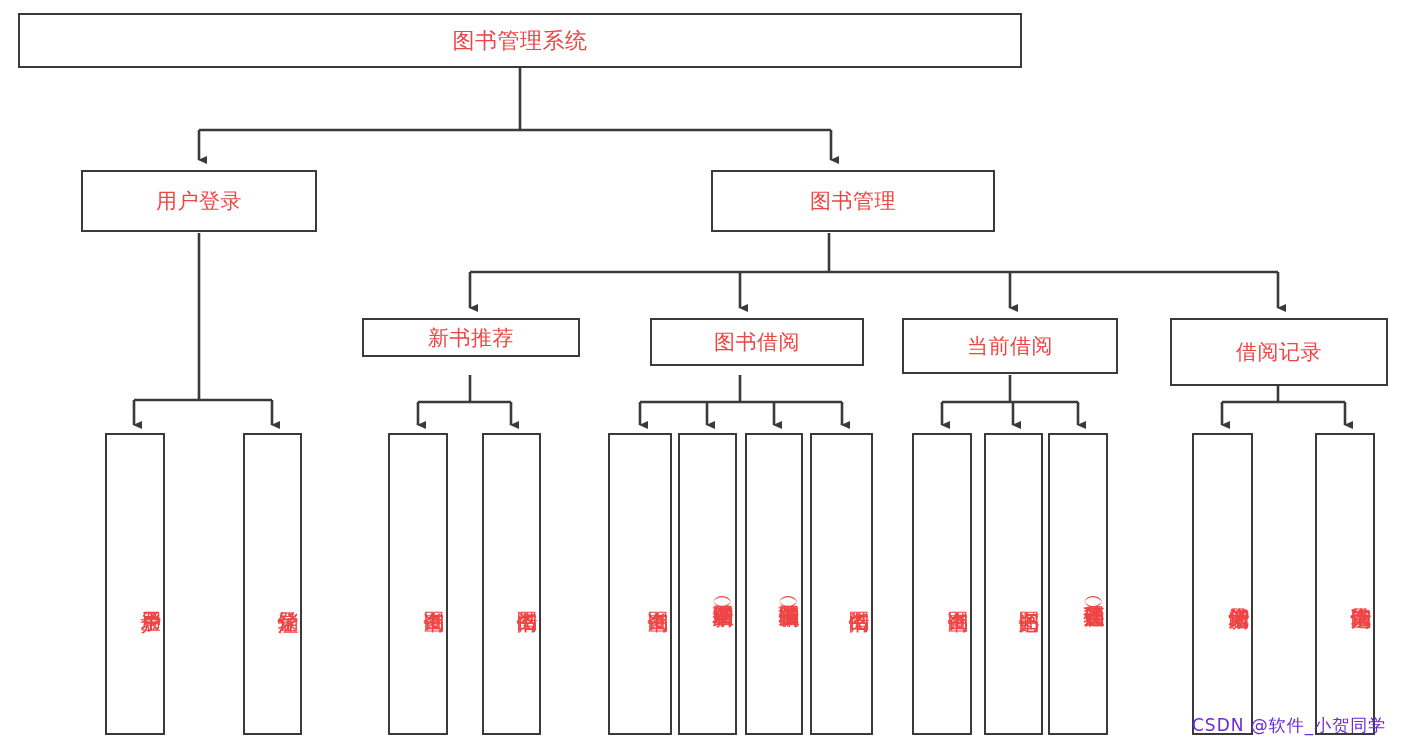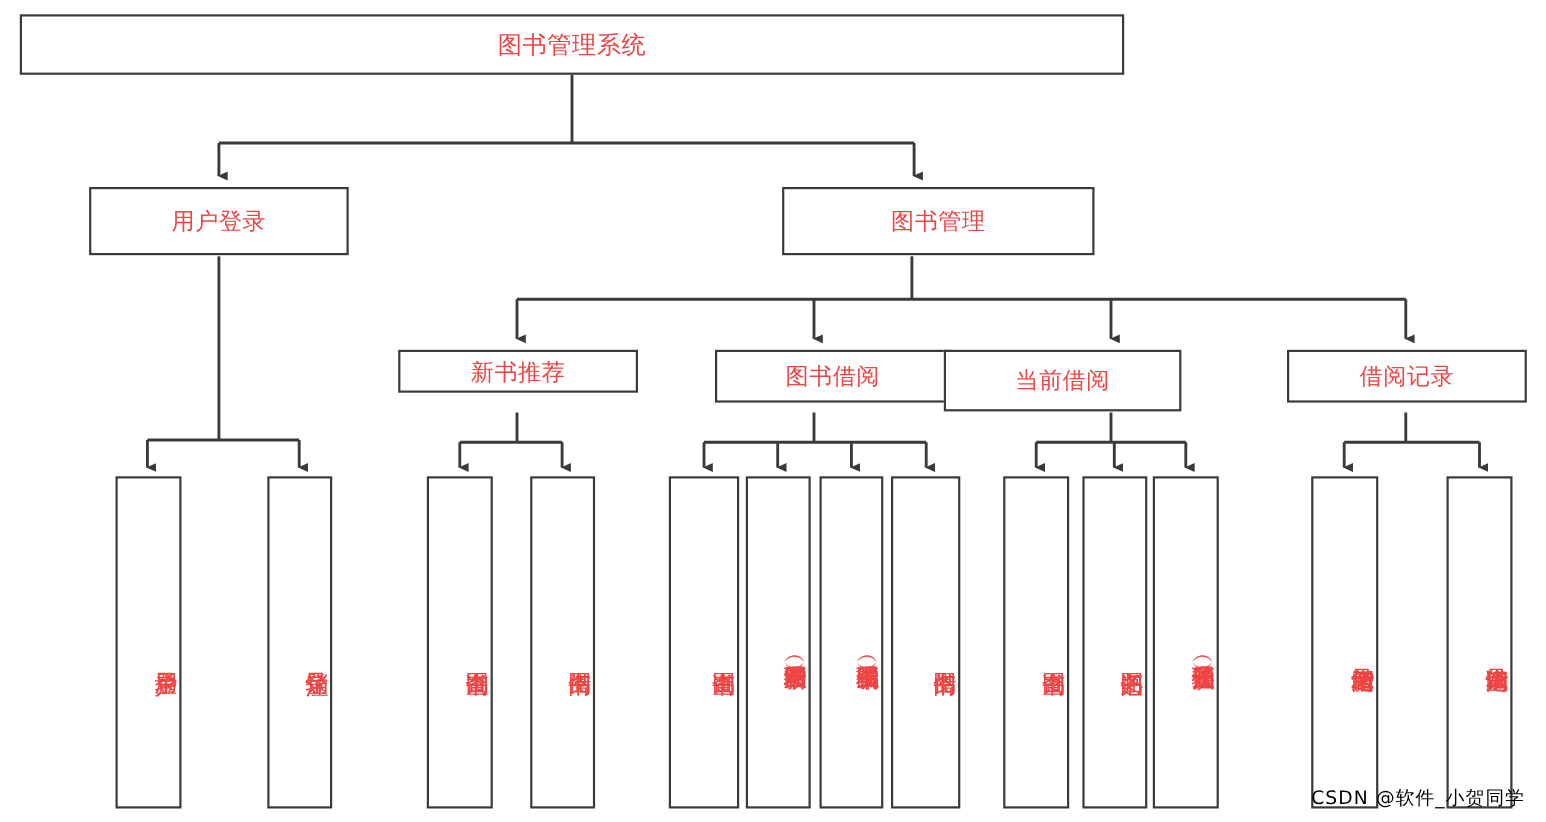--- a/index.html
+++ b/index.html
@@ -53,21 +53,21 @@
   }
   .node.vert .vtext {
     writing-mode: vertical-rl;
     text-orientation: upright;
     display: block;
     max-height: 100%;
   }
   .watermark {
     position: absolute;
     font-size: 17px;
-    color: #000000;
+    color: #6d28d9;
     letter-spacing: 1px;
     white-space: nowrap;
     pointer-events: none;
   }
 </style>
 </head>
 <body>
 
 <div id="canvas">
 
@@ -121,22 +121,22 @@
     </g>
   </svg>
 
   <div class="node root horiz" style="left:18px; top:13px; width:1004px; height:55px;">图书管理系统</div>
 
   <div class="node horiz" style="left:81px; top:170px; width:236px; height:62px;">用户登录</div>
   <div class="node horiz" style="left:711px; top:170px; width:284px; height:62px;">图书管理</div>
 
   <div class="node horiz" style="left:362px; top:318px; width:218px; height:39px;">新书推荐</div>
   <div class="node horiz" style="left:633px; top:318px; width:214px; height:48px;margin-left:17px;">图书借阅</div>
-  <div class="node horiz" style="left:858px; top:318px; width:216px; height:56px;">当前借阅</div>
-  <div class="node horiz" style="left:1170px; top:318px; width:218px; height:48px;">借阅记录</div>
+  <div class="node horiz" style="left:902px; top:318px; width:216px; height:56px;">当前借阅</div>
+  <div class="node horiz" style="left:1170px; top:318px; width:218px; height:68px;">借阅记录</div>
 
   <div class="node vert" style="left:105px; top:433px; width:60px; height:302px;">
     <span class="vtext">用户登录</span>
   </div>
   <div class="node vert" style="left:243px; top:433px; width:59px; height:302px;">
     <span class="vtext">注销登录</span>
   </div>
 
   <div class="node vert" style="left:388px; top:433px; width:60px; height:302px;">
     <span class="vtext">查询图书</span>

